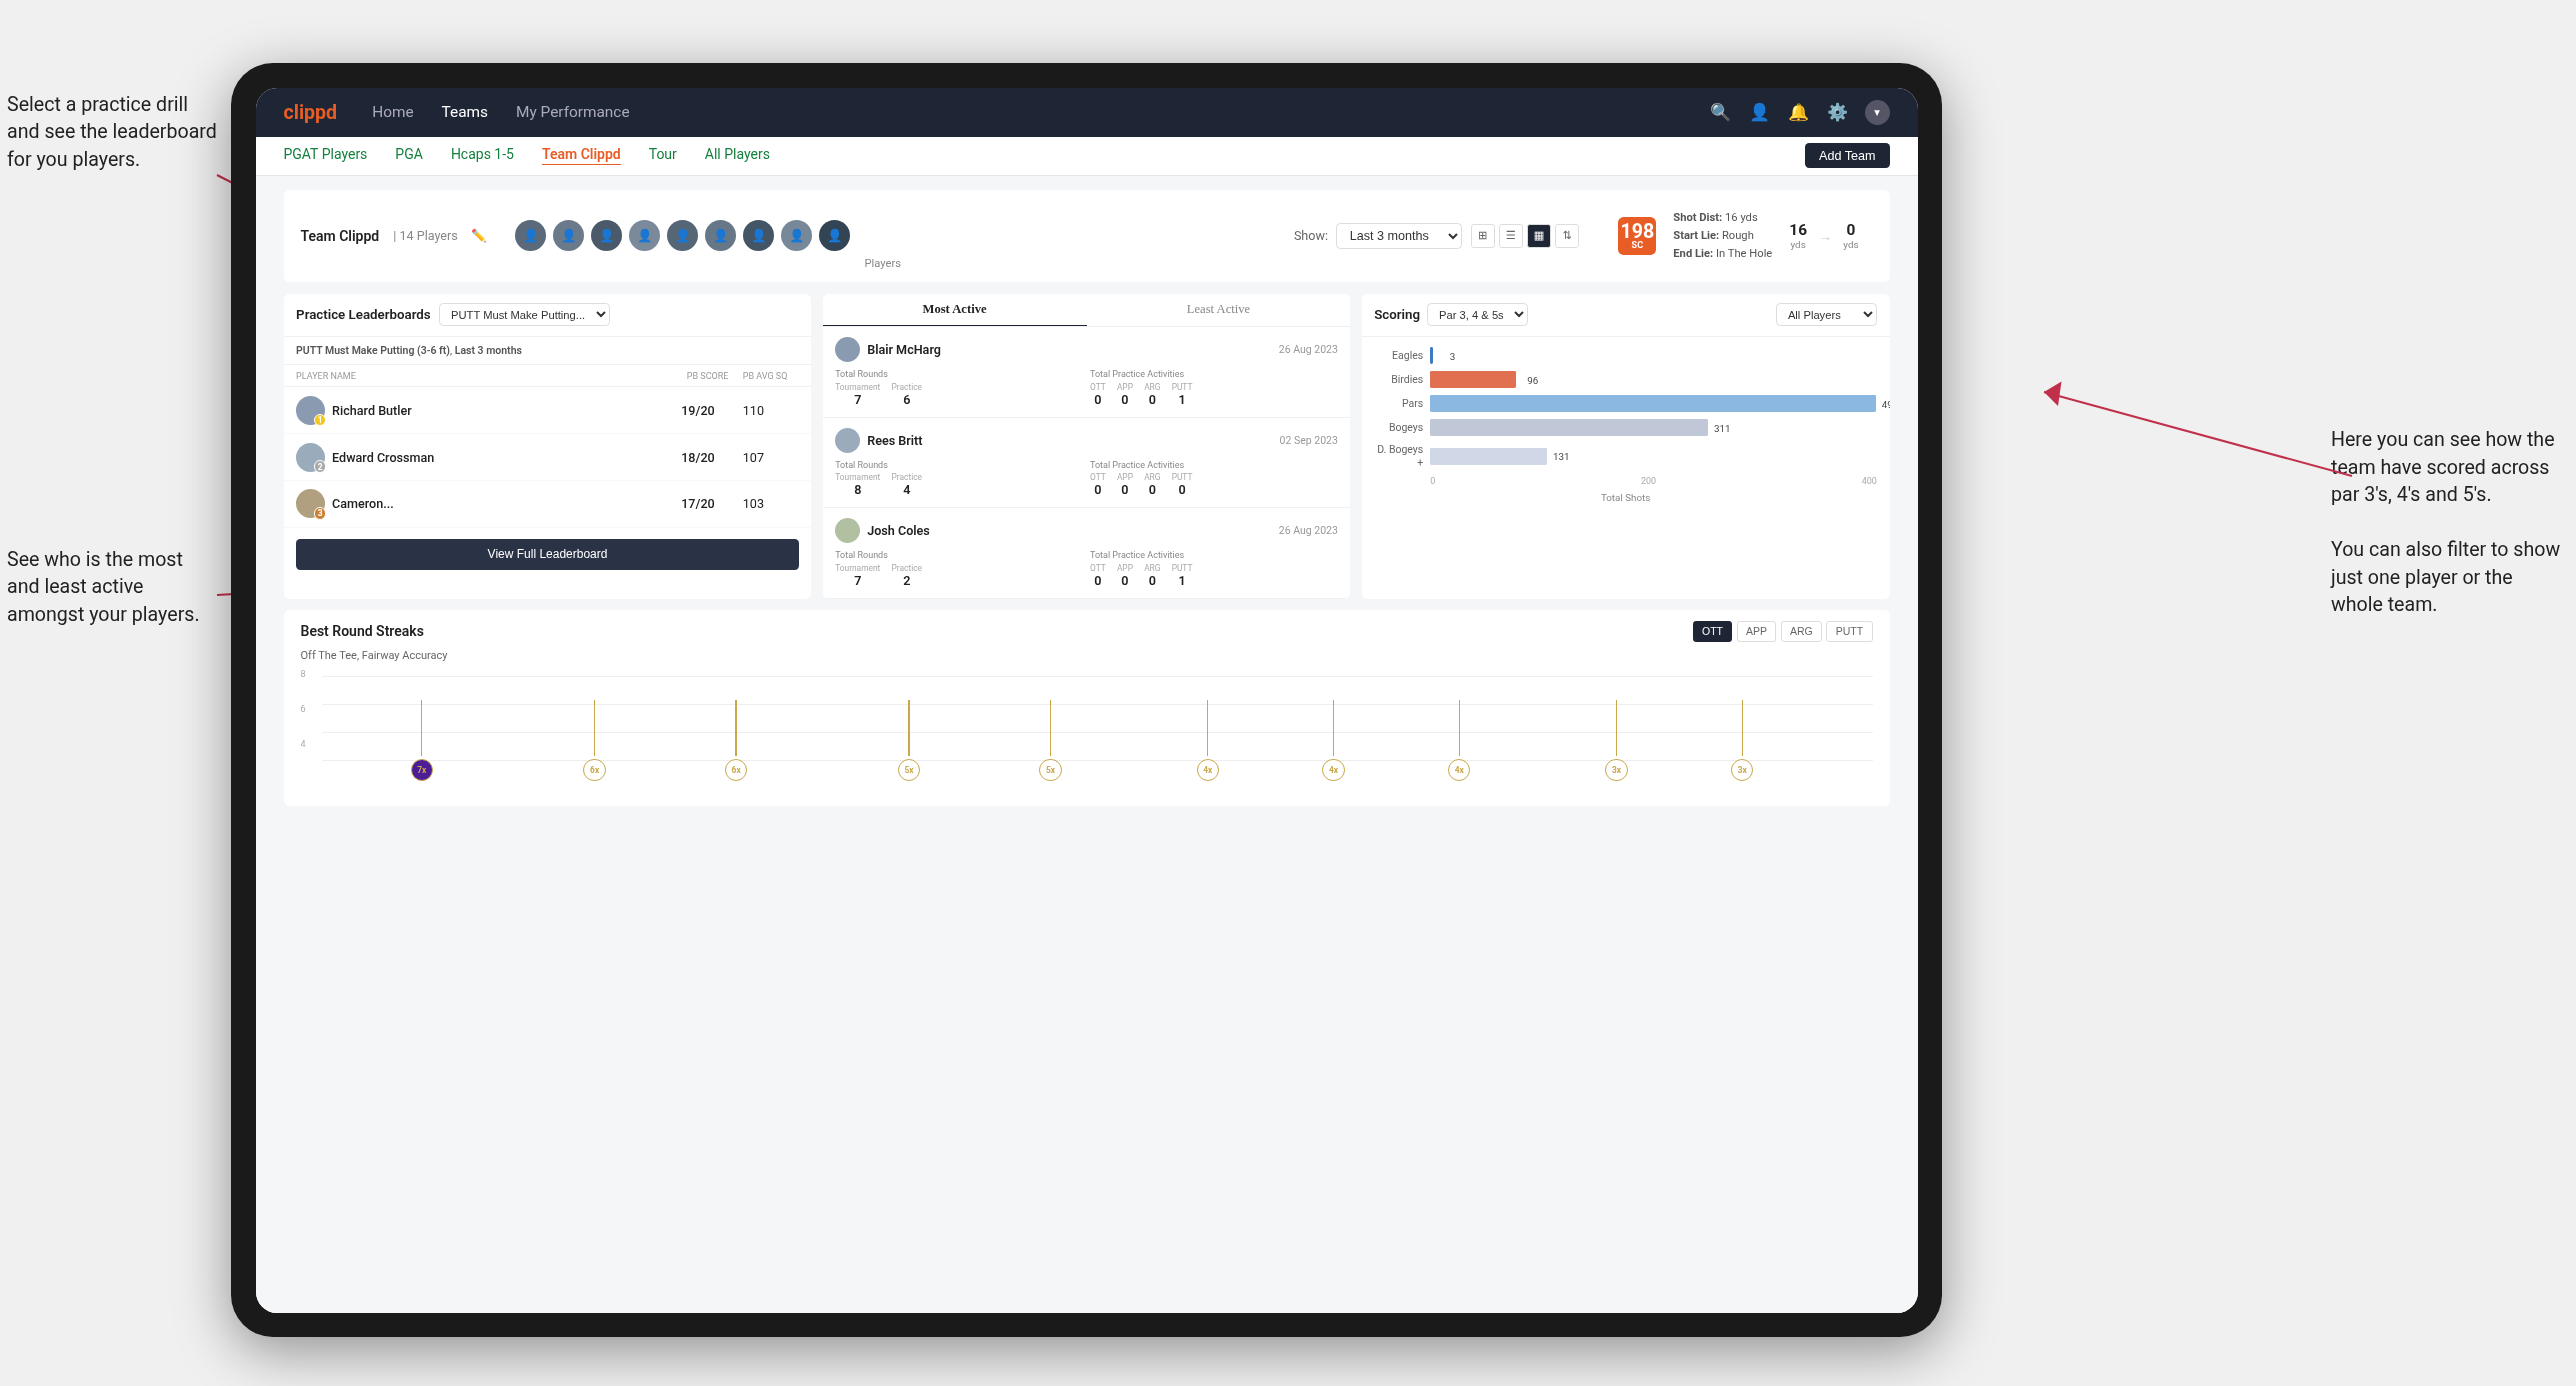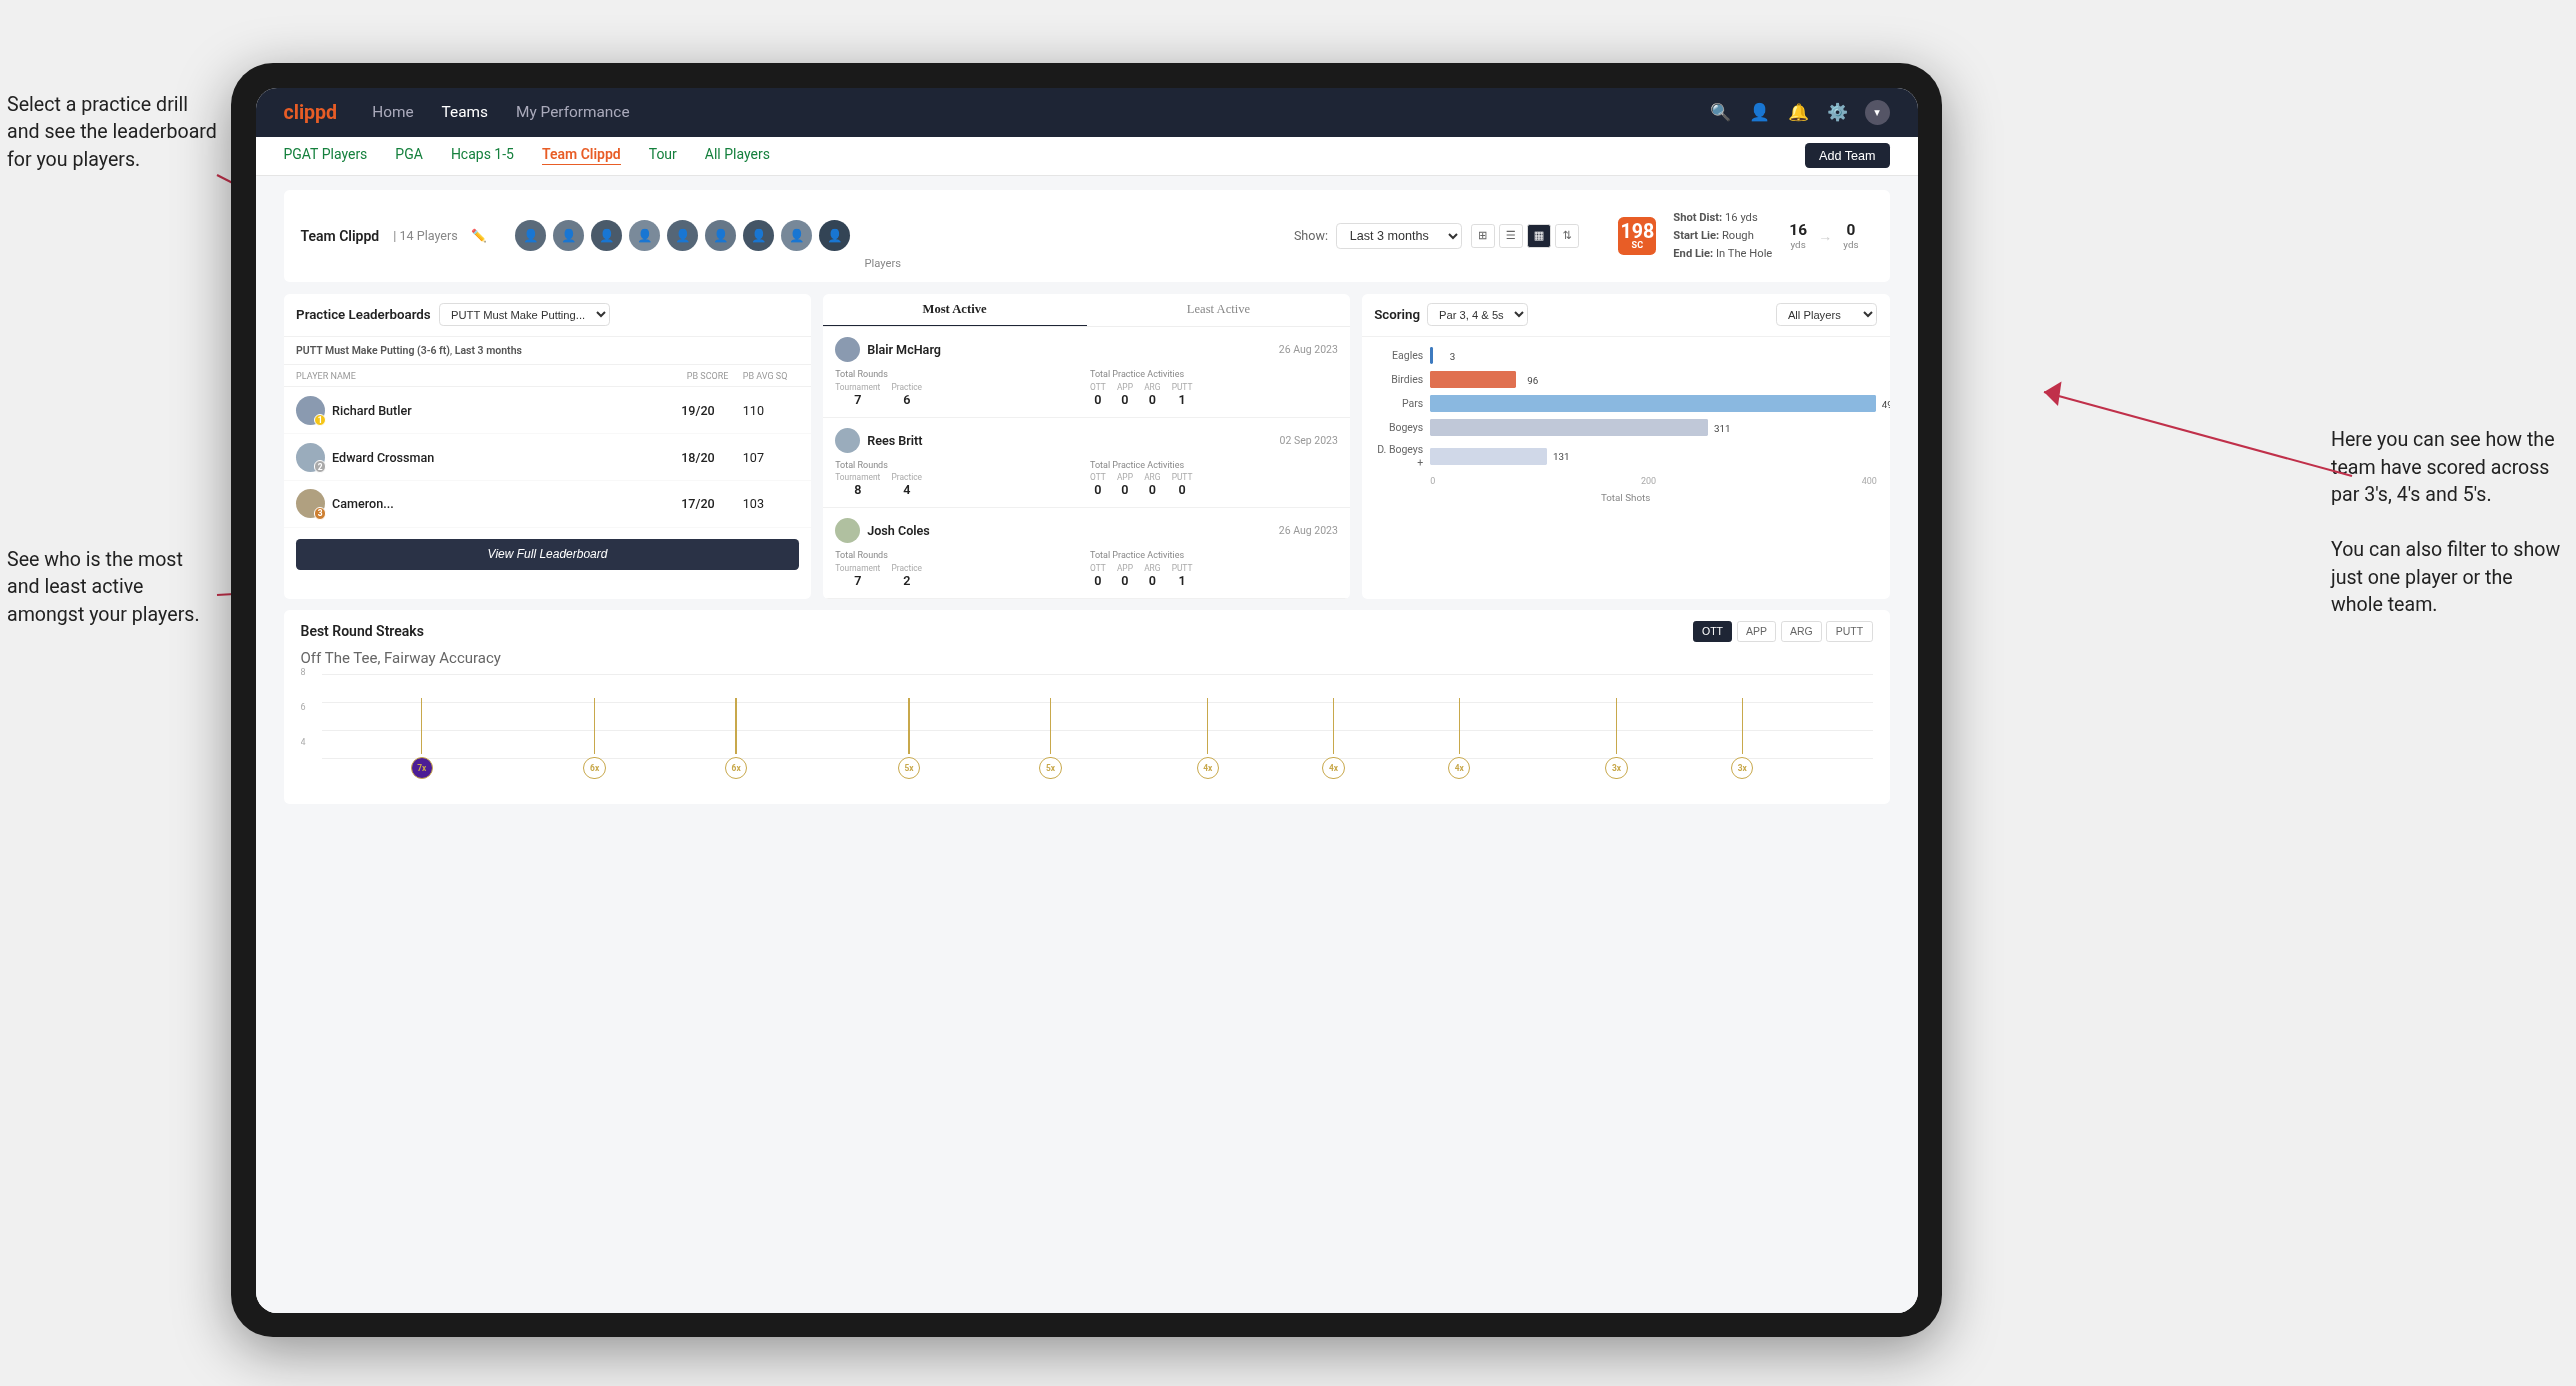--- a/index.html
+++ b/index.html
@@ -348,21 +348,20 @@
       margin: 11.2px 12.6px;
       background: #2a3246;
       color: #fff;
       border: none;
       border-radius: 4.2px;
       padding: 8.4px;
       font-size: 12px;
       cursor: pointer;
       width: calc(100% - 25px);
       text-align: center;
-      font-style: italic;
     }
 
     
     .activity-tabs {
       display: flex;
       border-bottom: 0.7px solid #eee;
     }
     .activity-tab {
       flex: 1;
       text-align: center;
@@ -515,22 +514,23 @@
       font-size: 10.5px;
       cursor: pointer;
       color: #666;
     }
     .streak-filter-btn.active {
       background: #1e2535;
       color: #fff;
       border-color: #1e2535;
     }
     .streaks-subtitle {
-      font-size: 15px;
+      font-size: 11px;
       color: #666;
+      margin-bottom: 7px;
     }
     .streaks-chart-area {
       height: 126px;
       position: relative;
       overflow: hidden;
     }
     .y-axis-label {
       position: absolute;
       left: 0;
       font-size: 9px;

